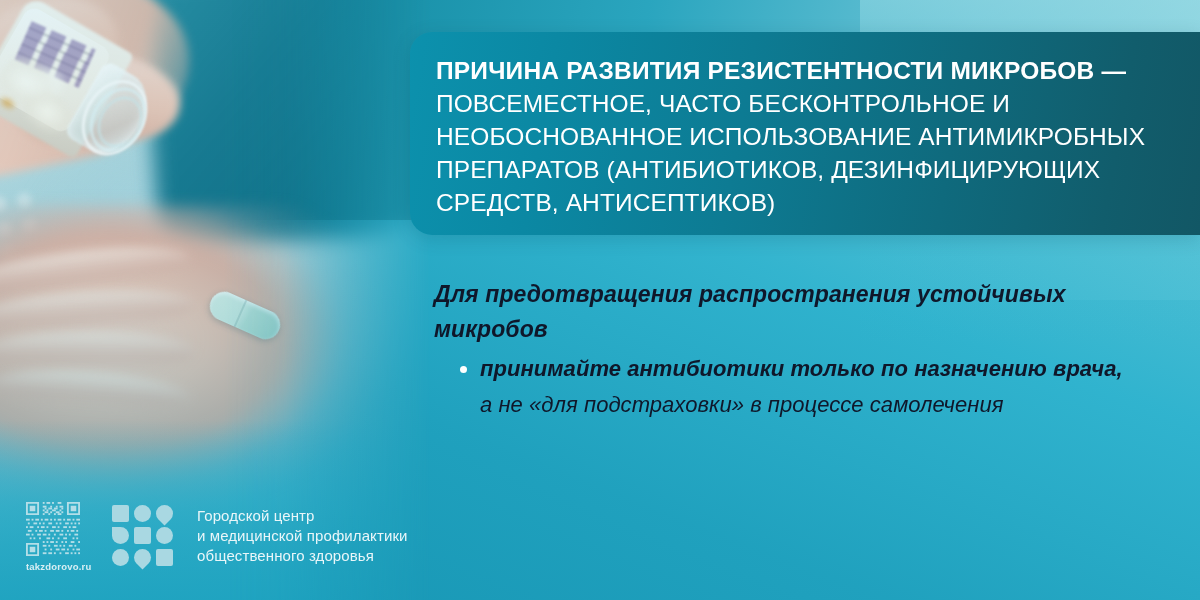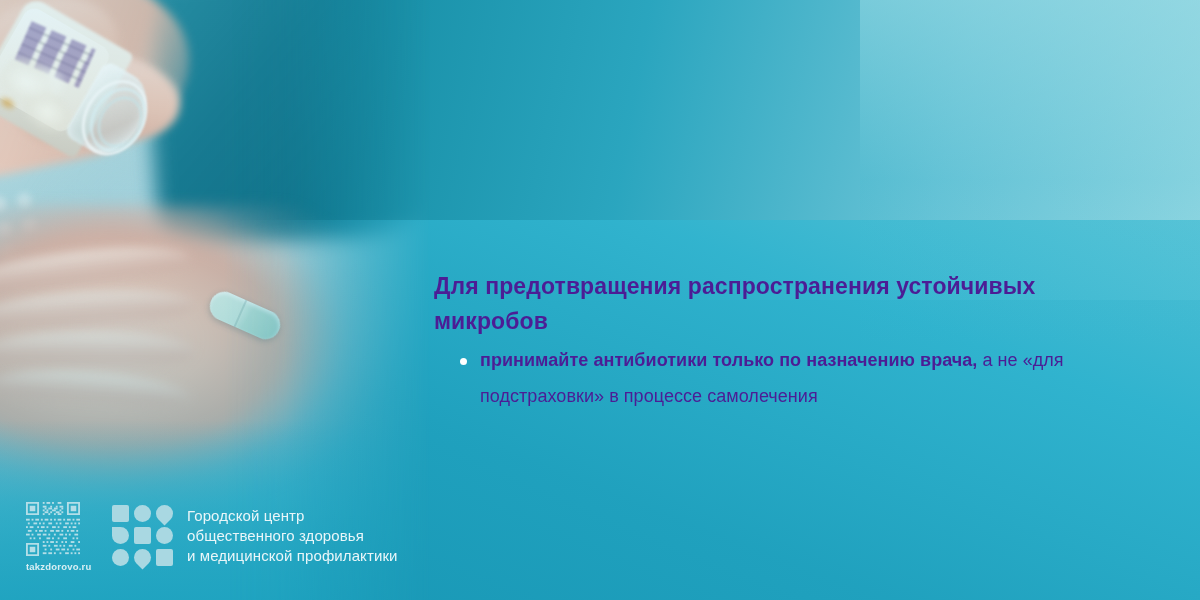--- a/index.html
+++ b/index.html
@@ -231,39 +231,40 @@
     letter-spacing: .1px;
   }
   .headcard-text .lead {
     font-weight: bold;
     letter-spacing: .2px;
   }
 
   
   .body-block {
     position: absolute;
-    left: 434px; top: 269px;
+    left: 434px; top: 277px;
     width: 700px;
-    color: #4c1d95;
+    color: #0f172a;
+    font-style: italic;
   }
   .body-title {
     font-size: 23px;
     font-weight: bold;
     line-height: 35px;
     letter-spacing: .1px;
     width: 660px;
   }
   .bullets {
     list-style: none;
     margin: 4px 0 0 0;
     padding: 0 0 0 26px;
   }
   .bullets li {
     position: relative;
-    font-size: 18px;
+    font-size: 22px;
     line-height: 35.5px;
     letter-spacing: .05px;
     padding-left: 20px;
     margin-bottom: 1px;
   }
   .bullets li .dot {
     position: absolute;
     left: 0; top: 15px;
     width: 7px; height: 7px;
     border-radius: 50%;
@@ -285,21 +286,21 @@
     display: block;
     opacity: .92;
   }
   .qr-caption {
     margin-top: 5px;
     font-size: 9.5px;
     color: rgba(255,255,255,.82);
     letter-spacing: .2px;
     font-weight: bold;
   }
-  .brand { display: flex; align-items: center; gap: 14px; margin-top: 3px; }
+  .brand { display: flex; align-items: center; gap: 24px; margin-top: 3px; }
   .brand-mark {
     display: grid;
     grid-template-columns: repeat(3, 17px);
     grid-template-rows: repeat(3, 17px);
     gap: 5px;
   }
   .sh { background: #a9d8e2; }
   .sh.square { border-radius: 2px; }
   .sh.circle { border-radius: 50%; }
   .sh.leaf-l  { border-radius: 50% 50% 50% 0; transform: rotate(-45deg); }
@@ -351,20 +352,25 @@
         <div class="bt-ring g2"></div>
         <div class="bt-ring g3"></div>
       </div>
 
       <div class="ph-capsule"></div>
       <div class="ph-tint"></div>
       <div class="ph-fadebottom"></div>
     </div>
   </div>
 
+  <div class="headcard">
+    <div class="headcard-text">
+      <span class="lead">ПРИЧИНА РАЗВИТИЯ РЕЗИСТЕНТНОСТИ МИКРОБОВ —</span><span> ПОВСЕМЕСТНОЕ, ЧАСТО БЕСКОНТРОЛЬНОЕ И НЕОБОСНОВАННОЕ ИСПОЛЬЗОВАНИЕ АНТИМИКРОБНЫХ ПРЕПАРАТОВ (АНТИБИОТИКОВ, ДЕЗИНФИЦИРУЮЩИХ СРЕДСТВ, АНТИСЕПТИКОВ)</span>
+    </div>
+  </div>
 
   <div class="body-block">
     <div class="body-title">Для предотвращения распространения устойчивых микробов</div>
     <ul class="bullets">
       <li>
         <span class="dot"></span>
         <b>принимайте антибиотики только по назначению врача,</b><span> а не «для подстраховки» в процессе самолечения</span>
       </li>
     </ul>
   </div>
@@ -505,19 +511,19 @@
         <span class="sh leaf-l"></span>
         <span class="sh leaf-r"></span>
         <span class="sh square"></span>
         <span class="sh circle"></span>
         <span class="sh circle"></span>
         <span class="sh leaf-l"></span>
         <span class="sh square"></span>
       </div>
       <div class="brand-text">
         <div>Городской центр</div>
+        <div>и медицинской профилактики</div>
         <div>общественного здоровья</div>
-        <div>и медицинской профилактики</div>
       </div>
     </div>
   </div>
 
 </div>
 
 </body></html>

